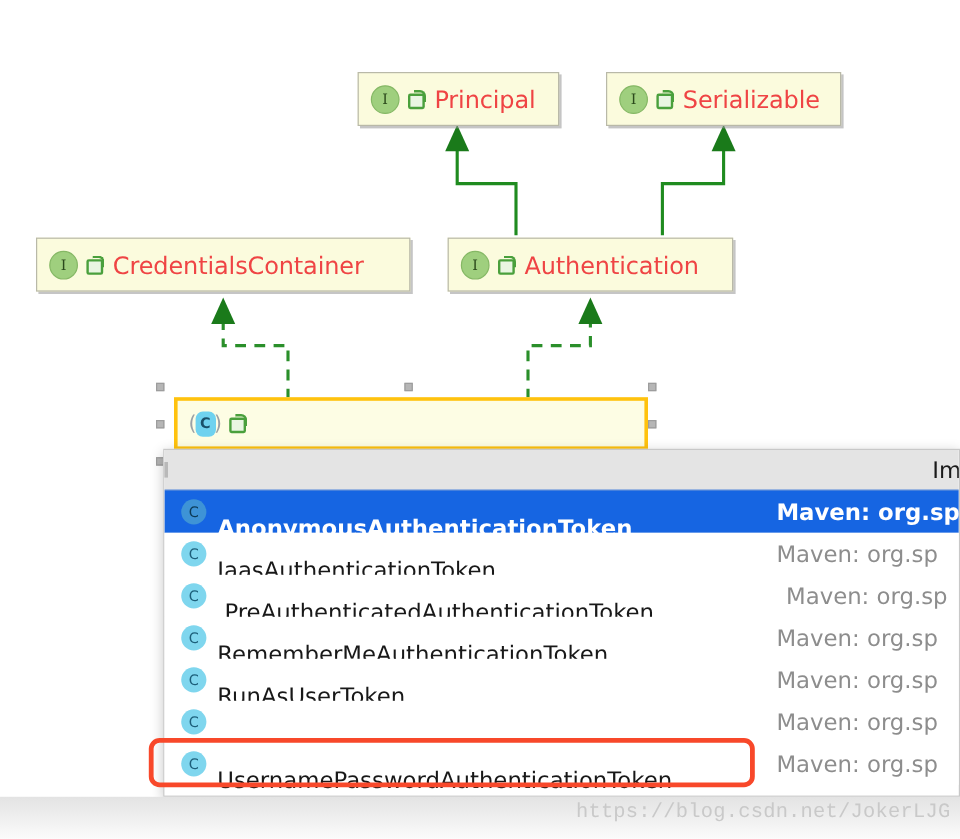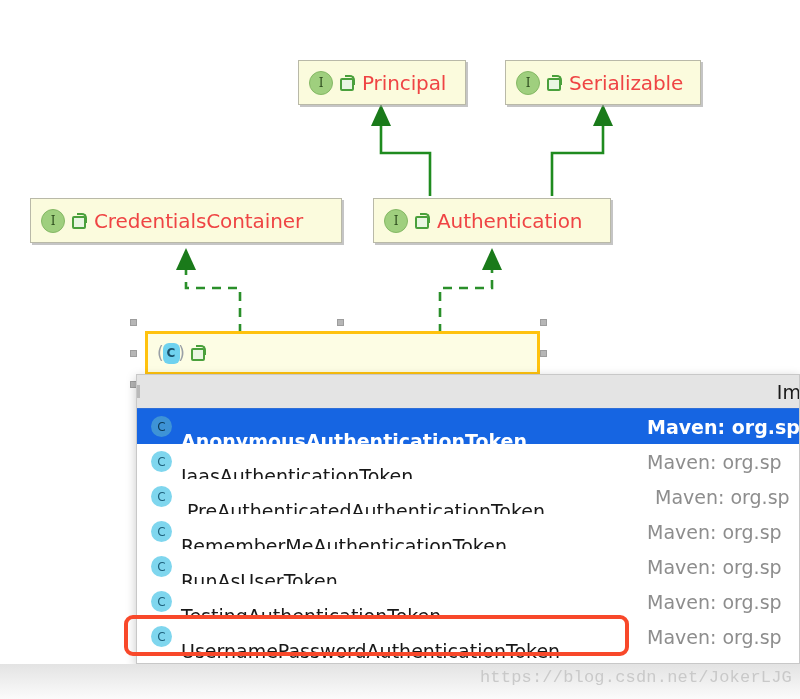--- a/index.html
+++ b/index.html
@@ -368,21 +368,20 @@
           <span class="row-name">RememberMeAuthenticationToken</span>
           <span class="row-origin">Maven: org.sp</span>
         </div>
         <div class="popup-row">
           <span class="ico-class">C</span>
           <span class="row-name">RunAsUserToken</span>
           <span class="row-origin">Maven: org.sp</span>
         </div>
         <div class="popup-row">
           <span class="ico-class">C</span>
-          <span class="row-name">TestingAuthenticationToken</span>
           <span class="row-origin">Maven: org.sp</span>
         </div>
         <div class="popup-row">
           <span class="ico-class">C</span>
           <span class="row-name">UsernamePasswordAuthenticationToken</span>
           <span class="row-origin">Maven: org.sp</span>
         </div>
       </div>
   </div>
 

